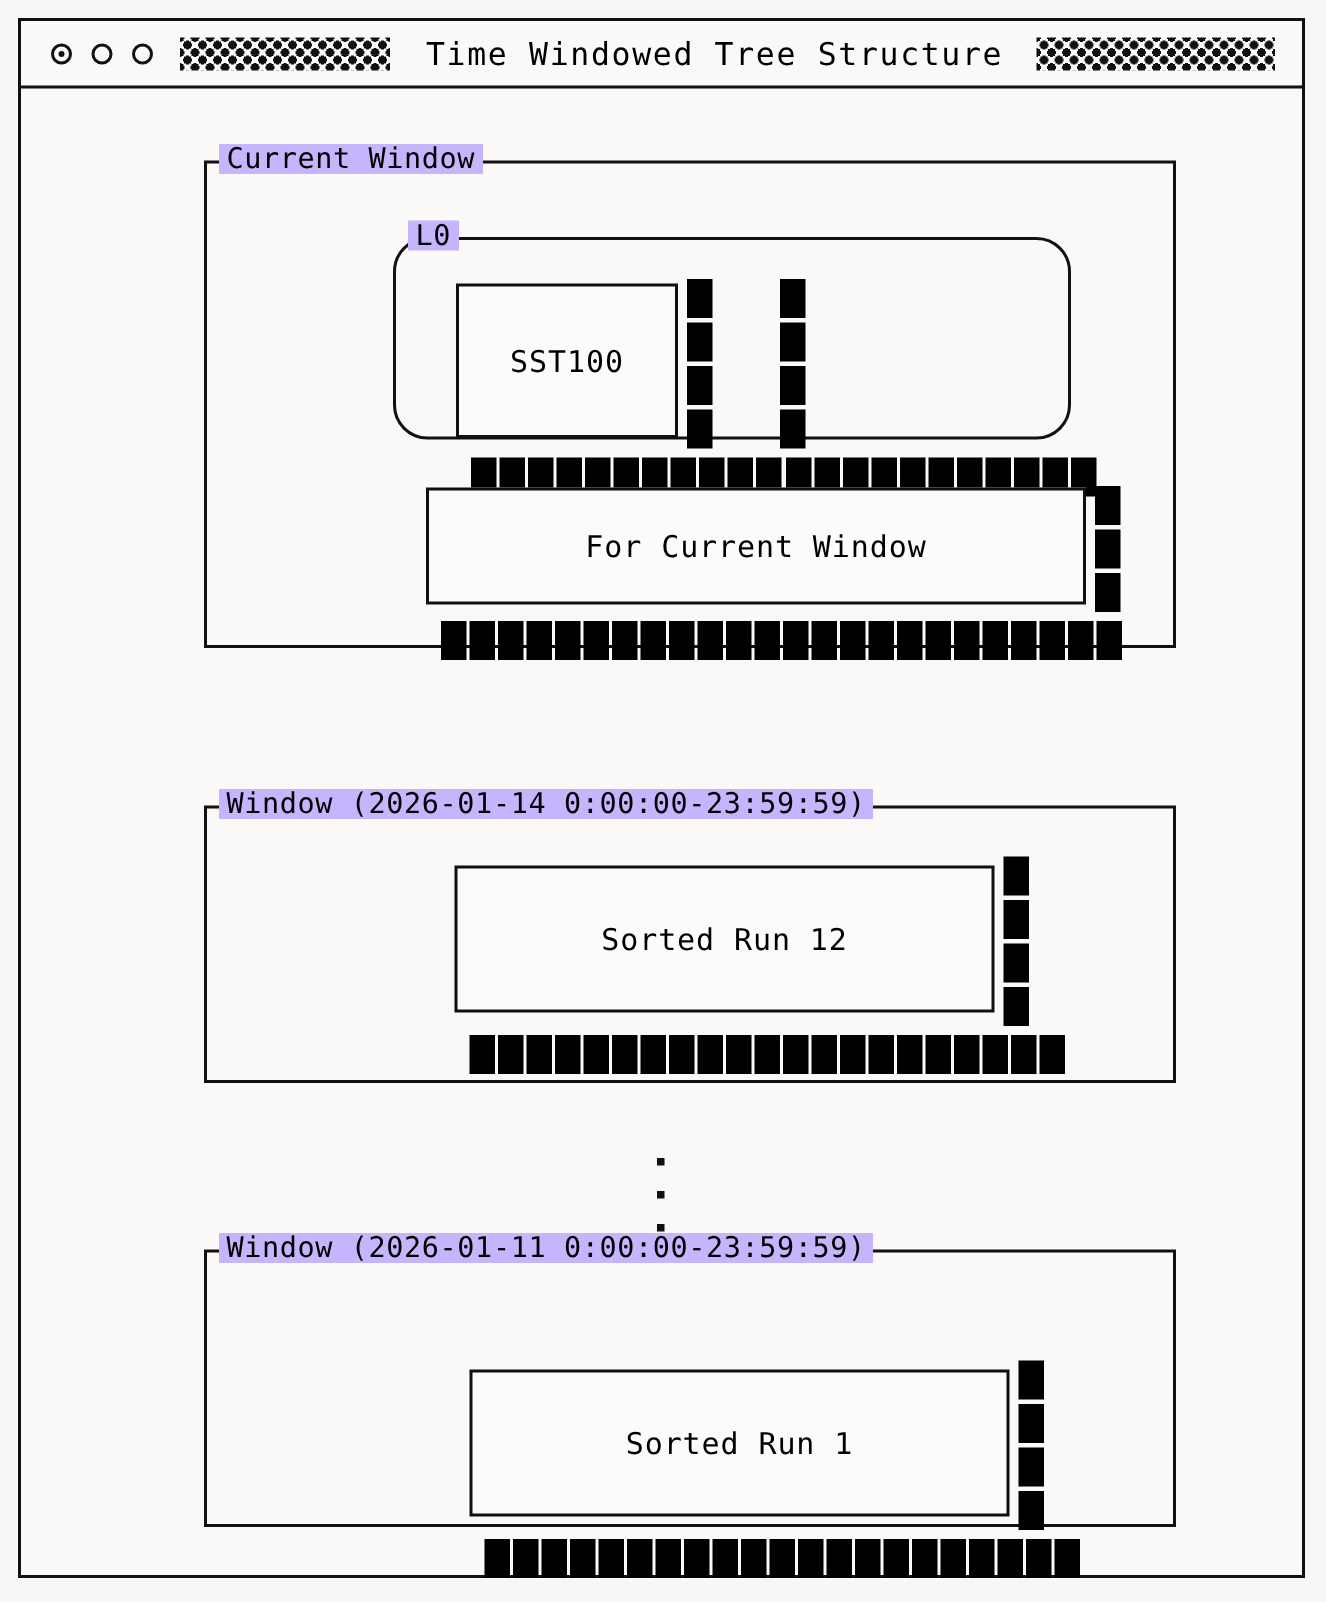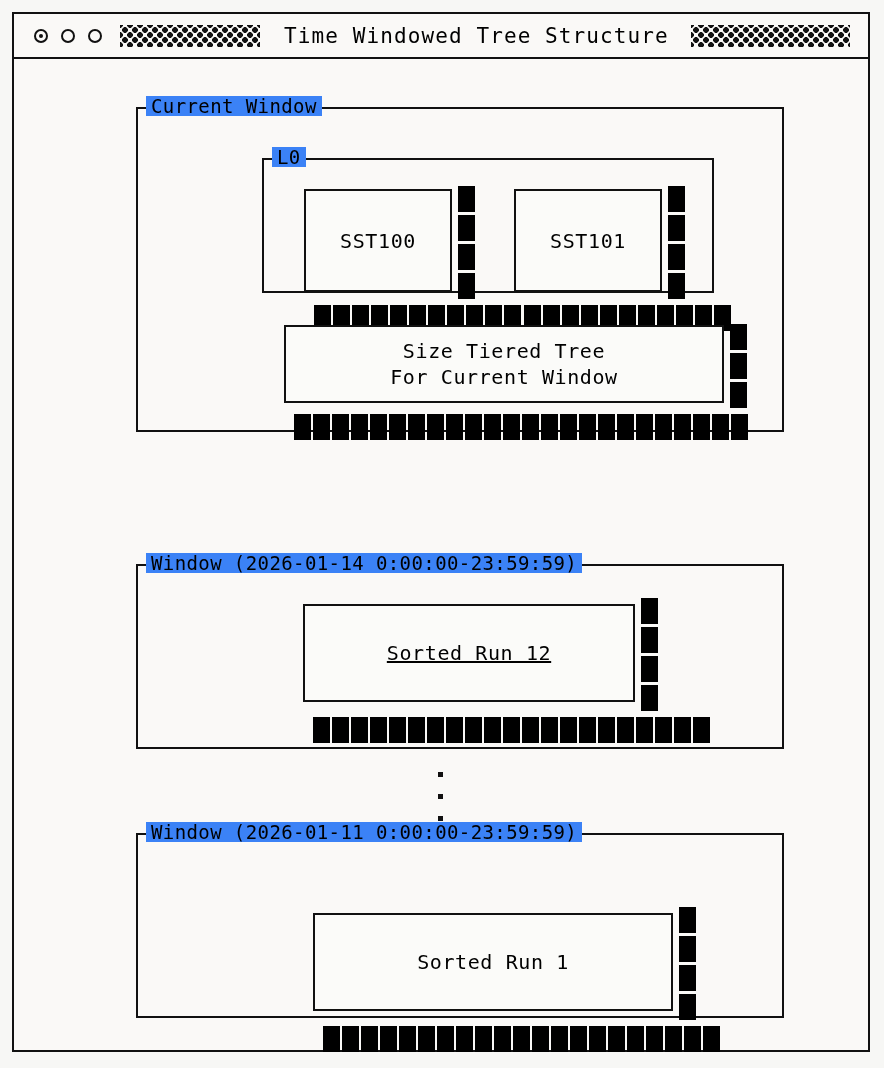--- a/index.html
+++ b/index.html
@@ -101,21 +101,21 @@
   .group {
     position: absolute;
     box-sizing: border-box;
     border: 2px solid #111;
     background: transparent;
   }
   .group > .group-label {
     position: absolute;
     top: -13px;
     left: 8px;
-    background: #3b82f6;
+    background: #c4b5fd;
     padding: 0 5px;
     font-size: 19px;
     white-space: nowrap;
     line-height: 20px;
     letter-spacing: 0.4px;
   }
 
   
   .node {
     position: absolute;
@@ -188,21 +188,21 @@
     <div class="hatch" id="hatch-left"></div>
     <div id="window-title">Time Windowed Tree Structure</div>
     <div class="hatch" id="hatch-right"></div>
   </div>
 
   <div id="canvas">
 
     <div class="group" style="left:122px; top:48px; width:648px; height:325px;">
       <div class="group-label">Current Window</div>
 
-      <div class="group" style="left:124px; top:49px; width:452px; height:135px;">
+      <div class="group" style="left:124px; top:49px; width:452px; height:135px;border-radius:23px;">
         <div class="group-label">L0</div>
 
         <div class="node" style="left:40px; top:22px;">
           <div class="node-body">
             <div class="node-box" style="width:148px; height:103px;">
               <div>SST100</div>
             </div>
             <div class="vcol" style="margin-left:6px; margin-top:4px;">
               <span class="blk"></span>
               <span class="blk"></span>
@@ -220,23 +220,20 @@
             <span class="blk"></span>
             <span class="blk"></span>
             <span class="blk"></span>
             <span class="blk"></span>
             <span class="blk"></span>
           </div>
         </div>
 
         <div class="node" style="left:250px; top:22px;">
           <div class="node-body">
-            <div class="node-box" style="width:148px; height:103px;">
-              <div>SST101</div>
-            </div>
             <div class="vcol" style="margin-left:6px; margin-top:4px;">
               <span class="blk"></span>
               <span class="blk"></span>
               <span class="blk"></span>
               <span class="blk"></span>
             </div>
           </div>
           <div class="hrow" style="margin-left:10px;">
             <span class="blk"></span>
             <span class="blk"></span>
@@ -249,21 +246,20 @@
             <span class="blk"></span>
             <span class="blk"></span>
             <span class="blk"></span>
           </div>
         </div>
       </div>
 
       <div class="node" style="left:146px; top:211px;">
         <div class="node-body">
           <div class="node-box" style="width:440px; height:78px;">
-            <div>Size Tiered Tree</div>
             <div>For Current Window</div>
           </div>
           <div class="vcol" style="margin-left:6px; margin-top:4px;">
             <span class="blk"></span>
             <span class="blk"></span>
             <span class="blk"></span>
           </div>
         </div>
         <div class="hrow" style="margin-left:10px;">
           <span class="blk"></span>
@@ -287,26 +283,26 @@
           <span class="blk"></span>
           <span class="blk"></span>
           <span class="blk"></span>
           <span class="blk"></span>
           <span class="blk"></span>
           <span class="blk"></span>
         </div>
       </div>
     </div>
 
-    <div class="group" style="left:122px; top:505px; width:648px; height:185px;">
+    <div class="group" style="left:122px; top:478px; width:648px; height:185px;">
       <div class="group-label">Window (2026-01-14 0:00:00-23:59:59)</div>
 
       <div class="node" style="left:165px; top:28px;">
         <div class="node-body">
-          <div class="node-box" style="width:332px; height:98px;text-decoration:underline;">
+          <div class="node-box" style="width:360px; height:98px;">
             <div>Sorted Run 12</div>
           </div>
           <div class="vcol" style="margin-left:6px; margin-top:4px;">
             <span class="blk"></span>
             <span class="blk"></span>
             <span class="blk"></span>
             <span class="blk"></span>
           </div>
         </div>
         <div class="hrow" style="margin-left:10px;">

